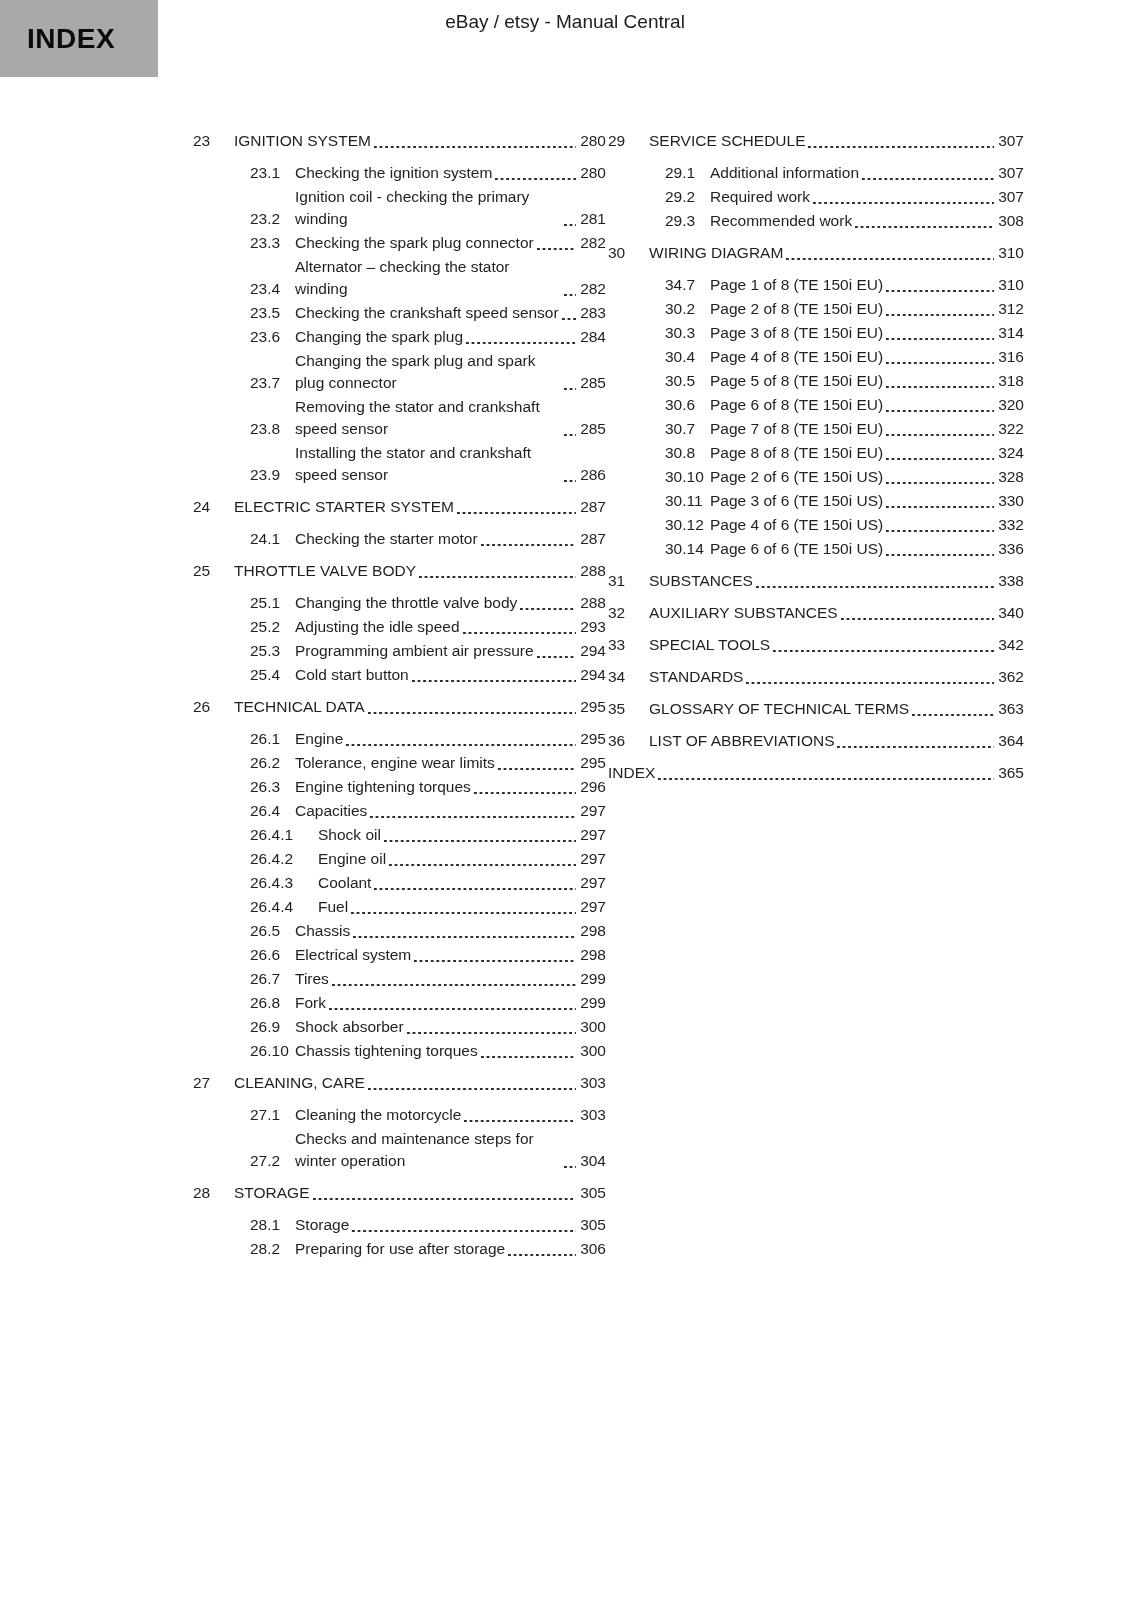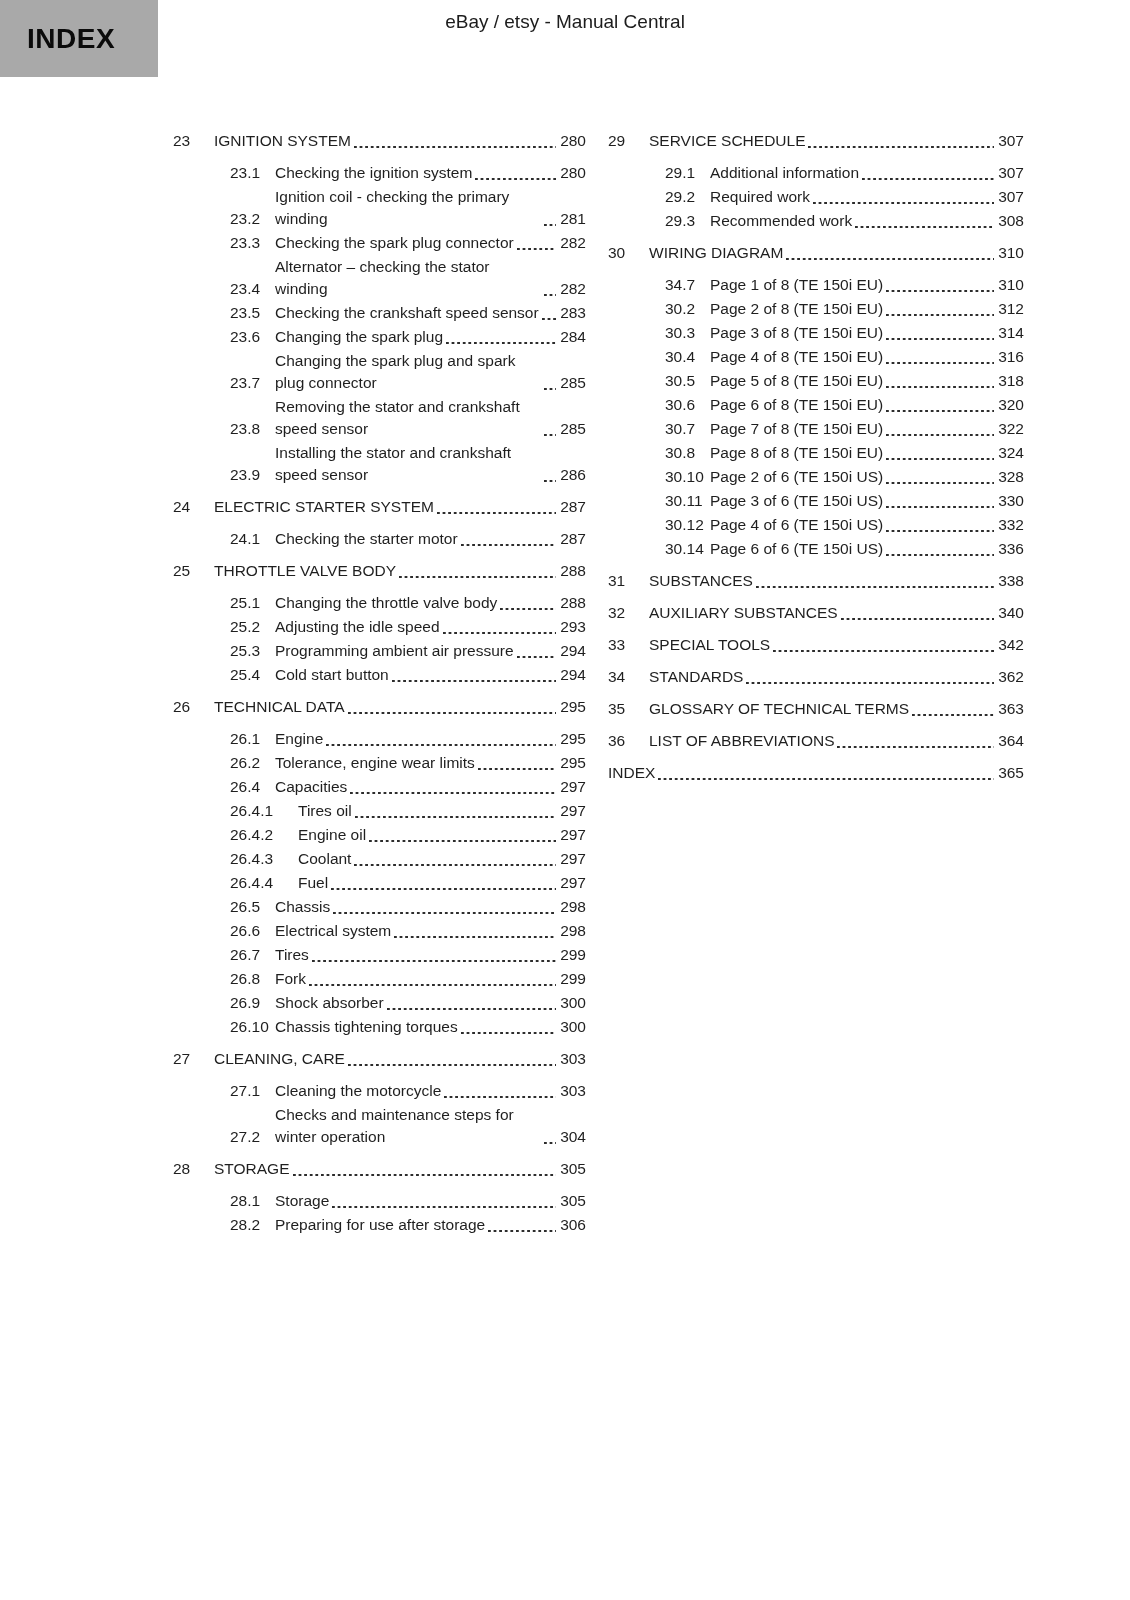--- a/index.html
+++ b/index.html
@@ -10,21 +10,21 @@
   .index-tab{
     position:absolute;left:0;top:0;width:158px;height:77px;background:#a9a9a9;
     display:flex;align-items:center;padding-left:27px;box-sizing:border-box;
   }
   .index-tab .tab-label{font-size:28px;font-weight:bold;color:#0b0b0b;letter-spacing:.5px;}
   .top-header{
     position:absolute;top:11px;left:0;width:1130px;text-align:center;
     font-size:19px;color:#1c1c1c;
   }
   .col{position:absolute;top:120px;font-size:15.5px;line-height:22px;}
-  .col-left{left:173px;width:413px;}
+  .col-left{left:193px;width:413px;}
   .col-right{left:608px;width:416px;}
   .section{margin:0;}
   .row{display:flex;align-items:flex-end;margin-bottom:2px;}
   .sec-head{margin-top:10px;margin-bottom:10px;}
   .lvl1 .num{flex:0 0 41px;}
   .lvl2,.lvl3{padding-left:57px;}
   .lvl2 .num{flex:0 0 45px;}
   .lvl3 .num{flex:0 0 68px;}
   .num{white-space:nowrap;}
   .text{flex:0 1 auto;}
@@ -174,28 +174,34 @@
           <span class="leader"></span>
           <span class="pagenum">295</span>
         </div>
         <div class="row lvl2">
           <span class="num">26.2</span>
           <span class="text">Tolerance, engine wear limits</span>
           <span class="leader"></span>
           <span class="pagenum">295</span>
         </div>
         <div class="row lvl2">
+          <span class="num">26.3</span>
+          <span class="text">Engine tightening torques</span>
+          <span class="leader"></span>
+          <span class="pagenum">296</span>
+        </div>
+        <div class="row lvl2">
           <span class="num">26.4</span>
           <span class="text">Capacities</span>
           <span class="leader"></span>
           <span class="pagenum">297</span>
         </div>
         <div class="row lvl3">
           <span class="num">26.4.1</span>
-          <span class="text">Tires oil</span>
+          <span class="text">Shock oil</span>
           <span class="leader"></span>
           <span class="pagenum">297</span>
         </div>
         <div class="row lvl3">
           <span class="num">26.4.2</span>
           <span class="text">Engine oil</span>
           <span class="leader"></span>
           <span class="pagenum">297</span>
         </div>
         <div class="row lvl3">

